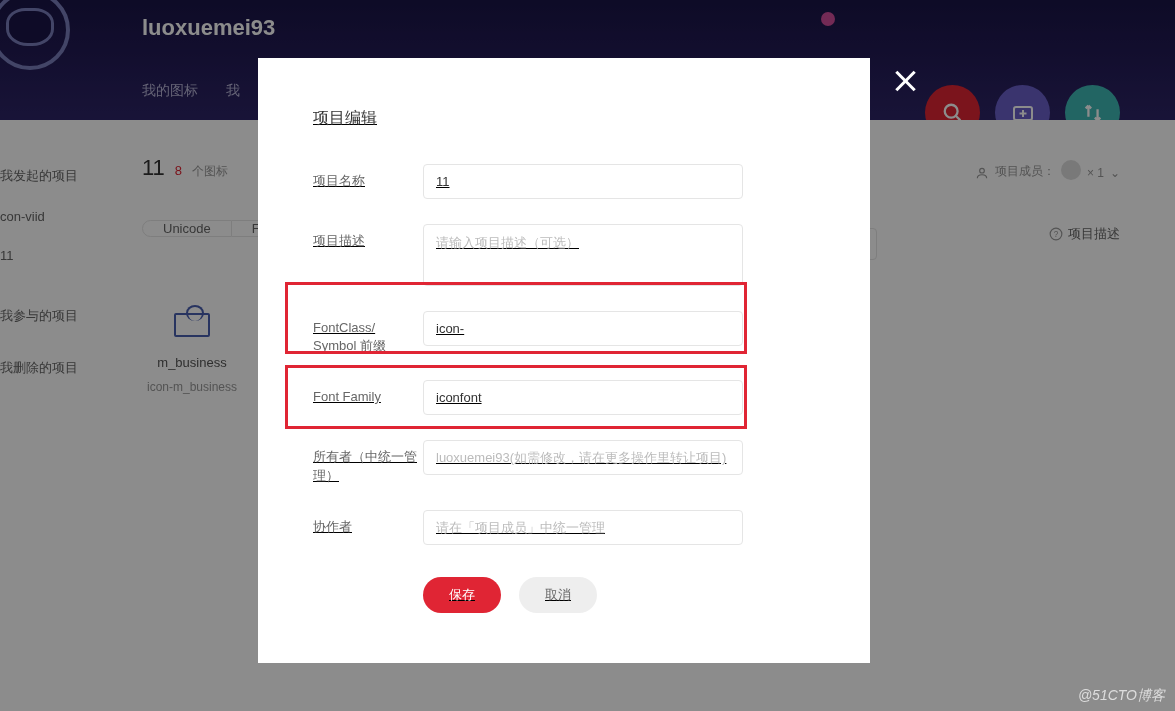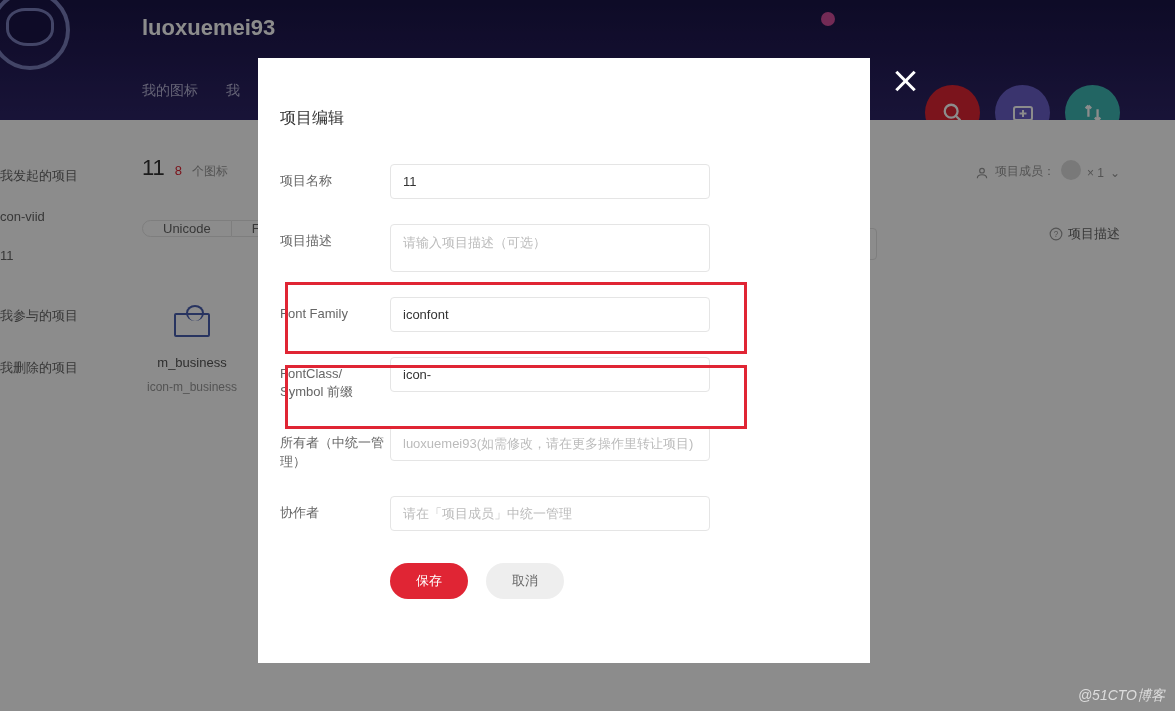--- a/index.html
+++ b/index.html
@@ -195,21 +195,22 @@
   position: absolute;
   inset: 0;
   background: rgba(0,0,0,0.45);
 }
 .modal {
   position: absolute;
   left: 258px; top: 58px;
   width: 612px;
   height: 605px;
   background: #fff;
-  padding: 50px 45px 40px 22px;
+  padding: 50px 45px 40px 55px;
+  text-decoration: underline;
 }
 .modal-title {
   font-size: 16px;
   color: #333;
   margin-bottom: 35px;
 }
 .close-x {
   position: absolute;
   right: -50px; top: 8px;
   width: 30px; height: 30px;
@@ -241,21 +242,21 @@
   flex: 1;
   max-width: 320px;
   border: 1px solid #e5e5e5;
   border-radius: 4px;
   padding: 9px 12px;
   font-size: 13px;
   color: #333;
   font-family: inherit;
 }
 .form-input::placeholder { color: #bbb; }
-textarea.form-input { height: 48px; resize: none; }
+textarea.form-input { height: 62px; resize: none; }
 .form-input[disabled] { color: #bbb; background: #fff; }
 .red-box {
   position: absolute;
   border: 3px solid #e02534;
   pointer-events: none;
 }
 .red-box-1 { left: 285px; top: 282px; width: 462px; height: 72px; }
 .red-box-2 { left: 285px; top: 365px; width: 462px; height: 64px; }
 .btn-row {
   margin-top: 32px;
@@ -372,31 +373,31 @@
     <div class="form-label">项目名称</div>
     <input class="form-input" value="11" style="">
   </div>
 
   <div class="form-row">
     <div class="form-label">项目描述</div>
     <textarea class="form-input" placeholder="请输入项目描述（可选）" style=""></textarea>
   </div>
 
   <div class="form-row">
-    <div class="form-label">Font Family</div>
-    <input class="form-input" value="iconfont" style="">
-  </div>
-
-  <div class="form-row">
     <div class="form-label" style="white-space:pre-line">FontClass/
 Symbol 前缀</div>
     <input class="form-input" value="icon-" style="">
   </div>
 
   <div class="form-row">
+    <div class="form-label">Font Family</div>
+    <input class="form-input" value="iconfont" style="">
+  </div>
+
+  <div class="form-row">
     <div class="form-label">所有者（中统一管理）</div>
     <input class="form-input" disabled="" placeholder="luoxuemei93(如需修改，请在更多操作里转让项目)" style="">
   </div>
 
   <div class="form-row">
     <div class="form-label">协作者</div>
     <input class="form-input" disabled="" placeholder="请在「项目成员」中统一管理" style="">
   </div>
 
   <div class="btn-row">

